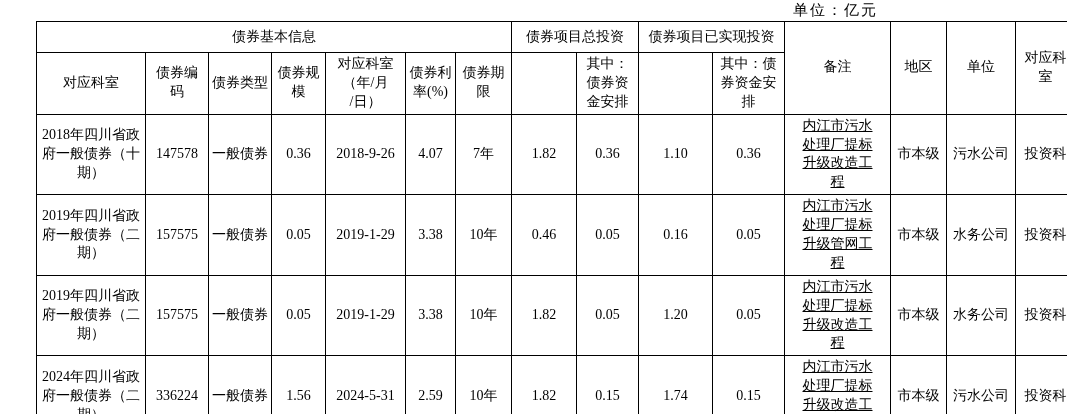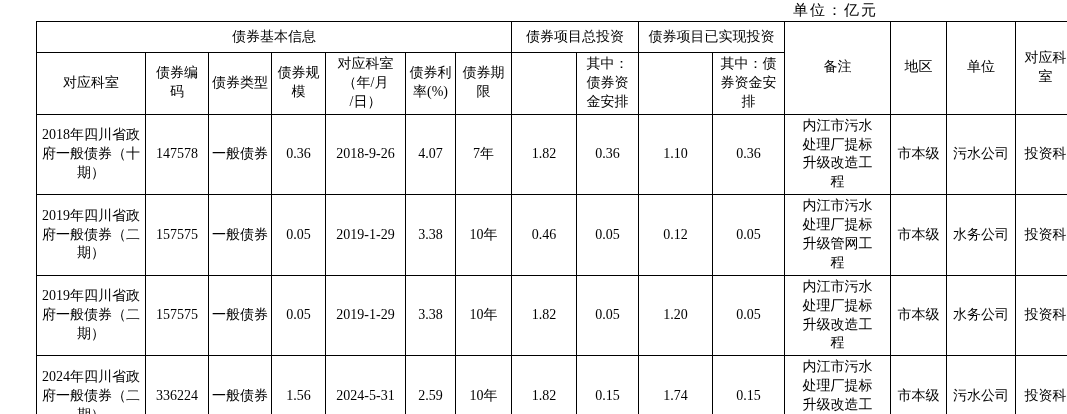--- a/index.html
+++ b/index.html
@@ -32,21 +32,21 @@
     border: 1px solid #000000;
     text-align: center;
     vertical-align: middle;
     font-weight: normal;
     font-size: 14px;
     line-height: 1.35;
     padding: 2px 3px;
     white-space: pre-line;
     overflow: hidden;
   }
-  .bond-table .remark-cell { padding: 2px 16px; }
+  .bond-table .remark-cell { padding: 2px 16px; text-decoration: underline; }
   tr.group-row  { height: 31px; }
   tr.header-row { height: 57px; }
   tr.r1 { height: 74px; }
   tr.r2 { height: 68px; }
   tr.r3 { height: 71px; }
   tr.r4 { height: 79px; }
 </style>
 </head>
 <body>
 
@@ -125,21 +125,21 @@
     <tr class="r2">
       <td>2019年四川省政府一般债券（二期）</td>
       <td>157575</td>
       <td>一般债券</td>
       <td>0.05</td>
       <td>2019-1-29</td>
       <td>3.38</td>
       <td>10年</td>
       <td>0.46</td>
       <td>0.05</td>
-      <td>0.12</td>
+      <td>0.16</td>
       <td>0.05</td>
       <td class="remark-cell">内江市污水处理厂提标升级管网工程</td>
       <td>市本级</td>
       <td>水务公司</td>
       <td>投资科</td>
     </tr>
 
     <tr class="r3">
       <td>2019年四川省政府一般债券（二期）</td>
       <td>157575</td>

